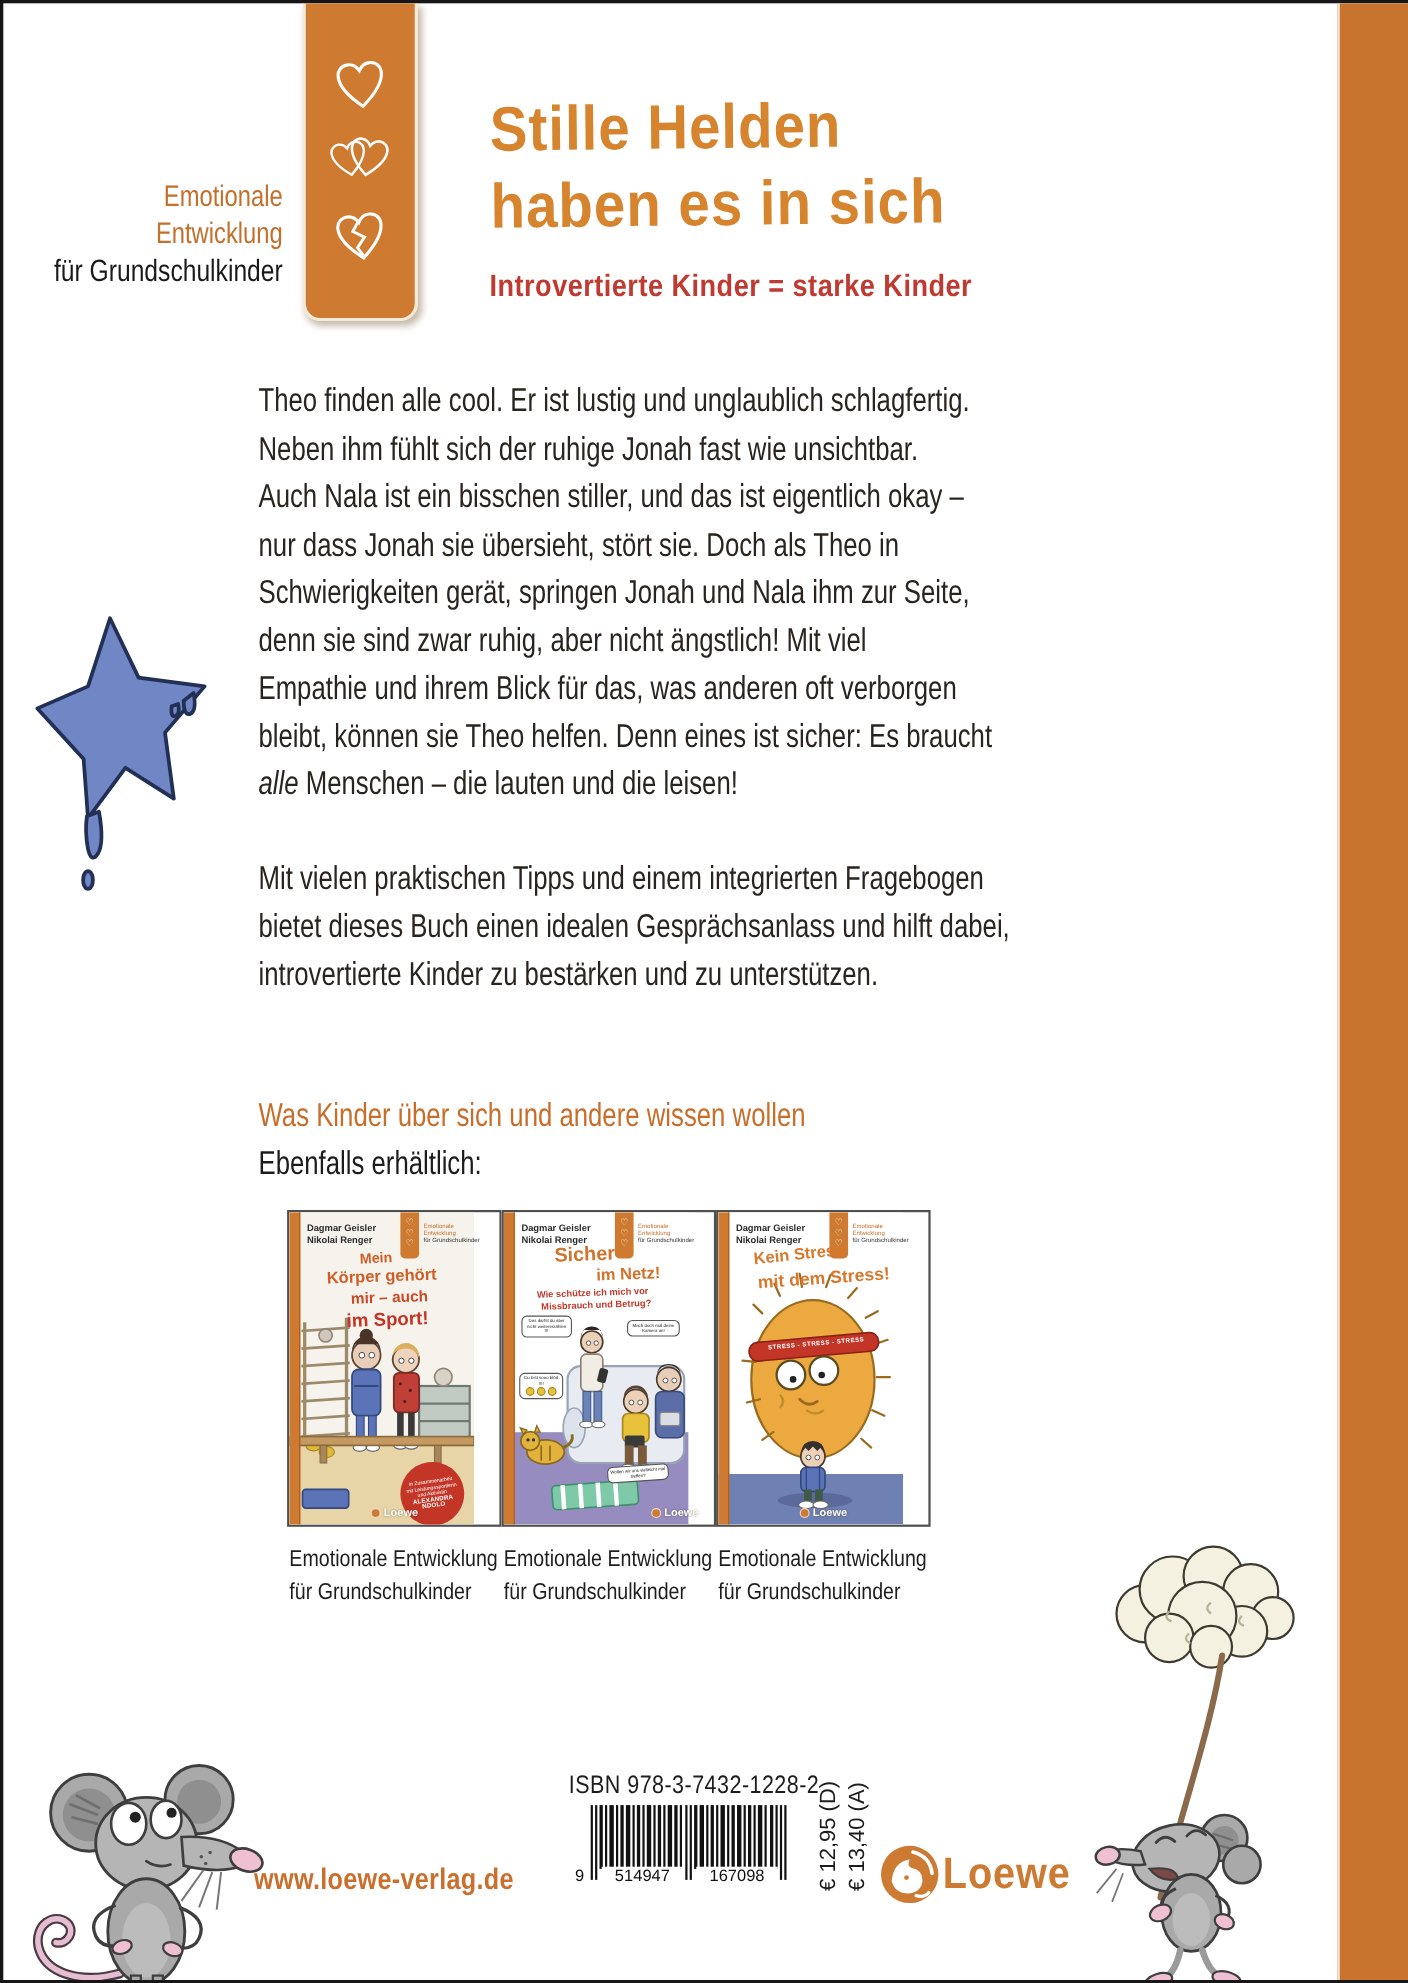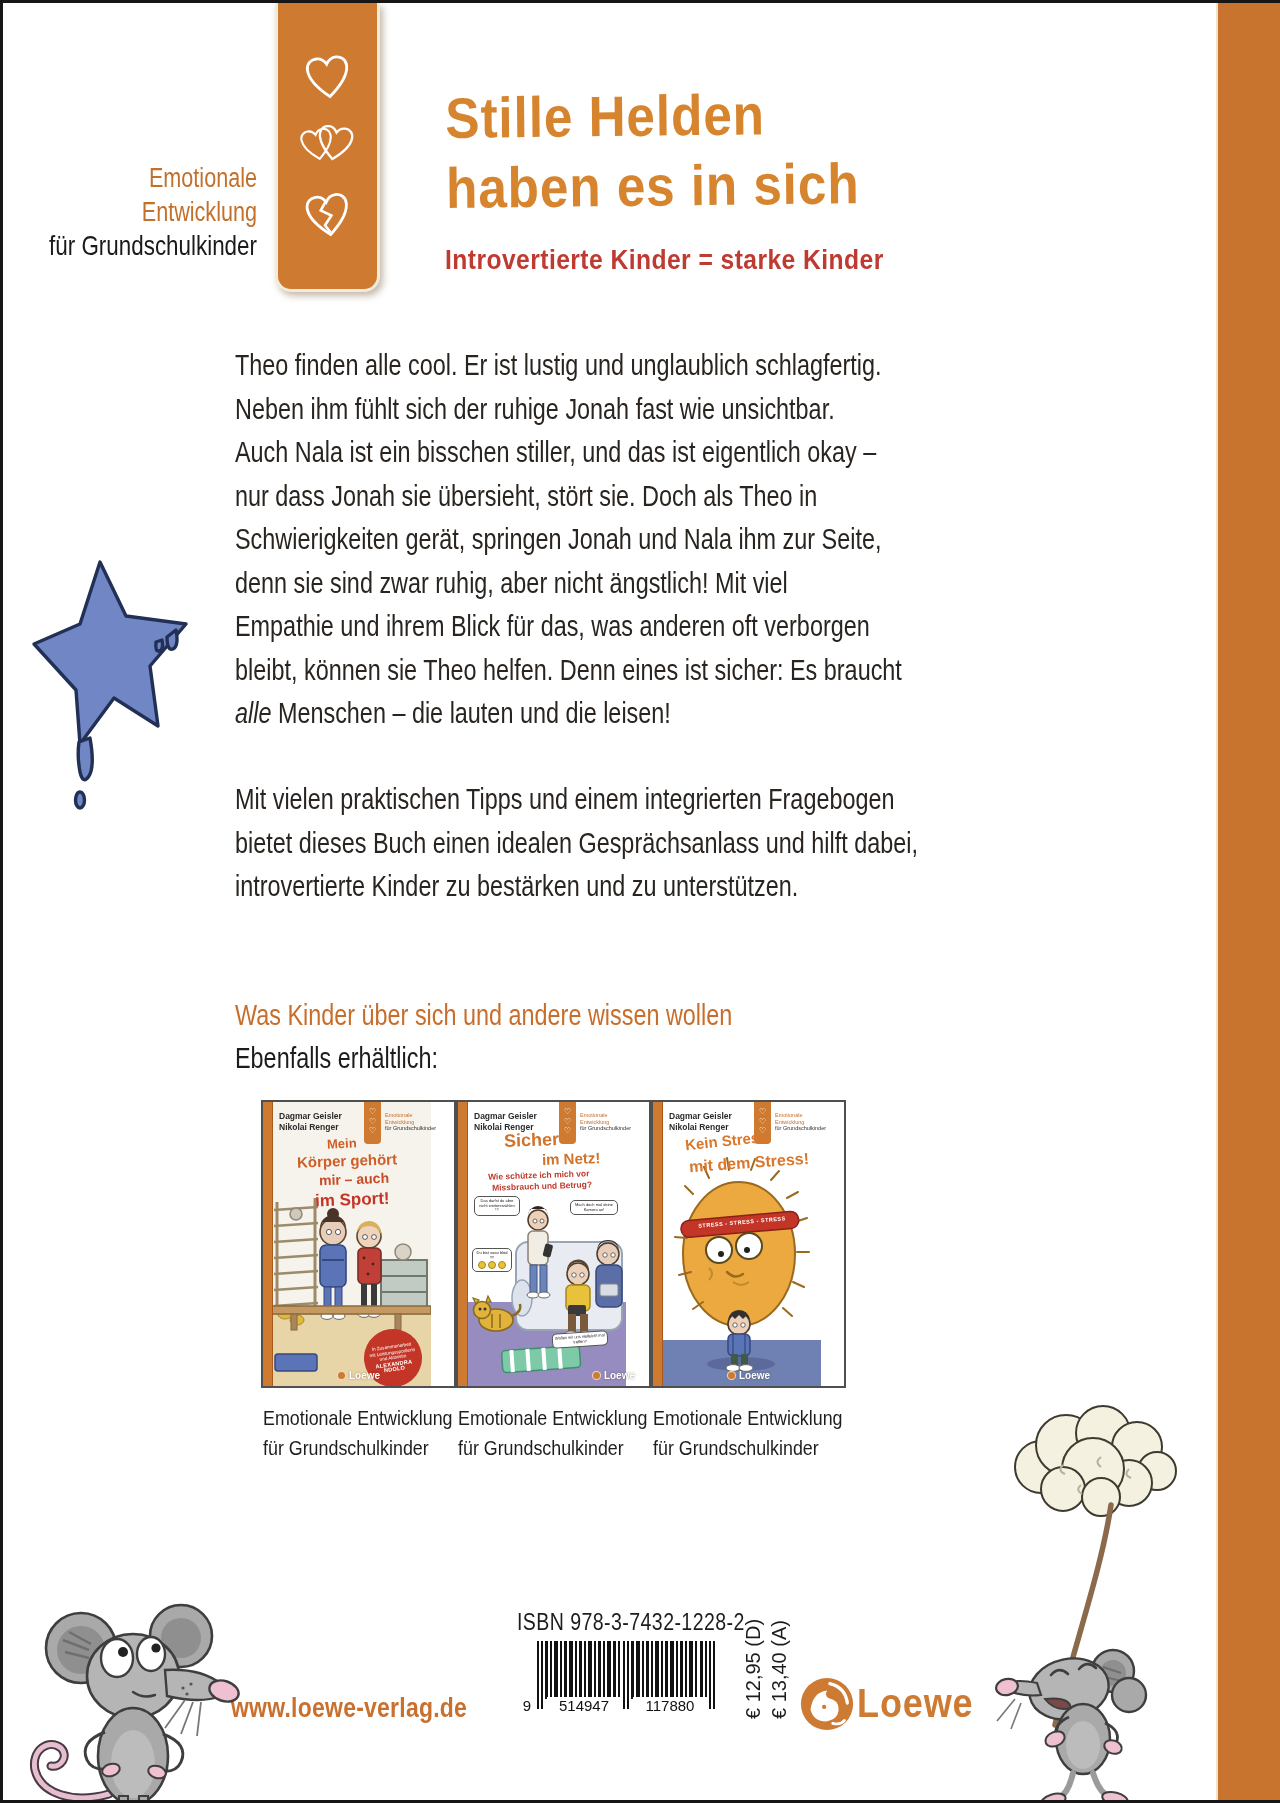--- a/index.html
+++ b/index.html
@@ -412,21 +412,21 @@
         <rect x="158" y="2" width="4" height="58"></rect>
           <rect x="164" y="2" width="2" height="58"></rect>
           <rect x="169" y="2" width="3" height="58"></rect>
         <rect x="174" y="2" width="2" height="58"></rect>
         <rect x="178" y="2" width="2" height="68"></rect>
           <rect x="182" y="2" width="2" height="68"></rect>
       </g>
     </svg>
     <span class="num" style="left:-10px;width:12px">9</span>
     <span class="num" style="left:16px;width:74px">514947</span>
-    <span class="num" style="left:102px;width:74px">117880</span>
+    <span class="num" style="left:102px;width:74px">167098</span>
   </div>
 
   <div class="abs prices">
     <div class="rot">
       <div>€ 12,95 (D)</div>
       <div>€ 13,40 (A)</div>
     </div>
   </div>
 
   <div class="abs website">www.loewe-verlag.de</div>

